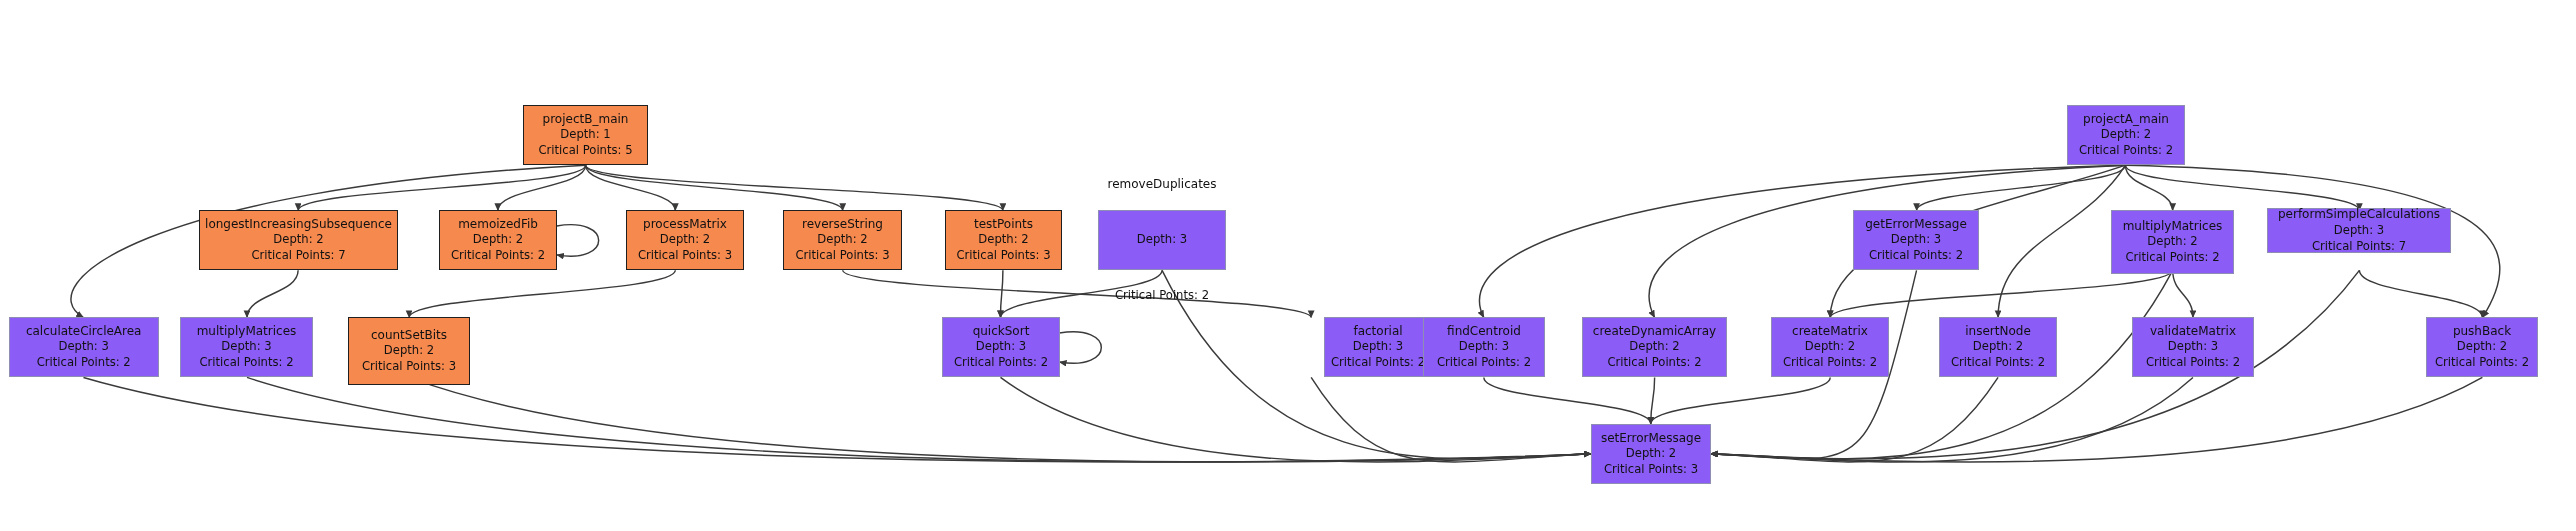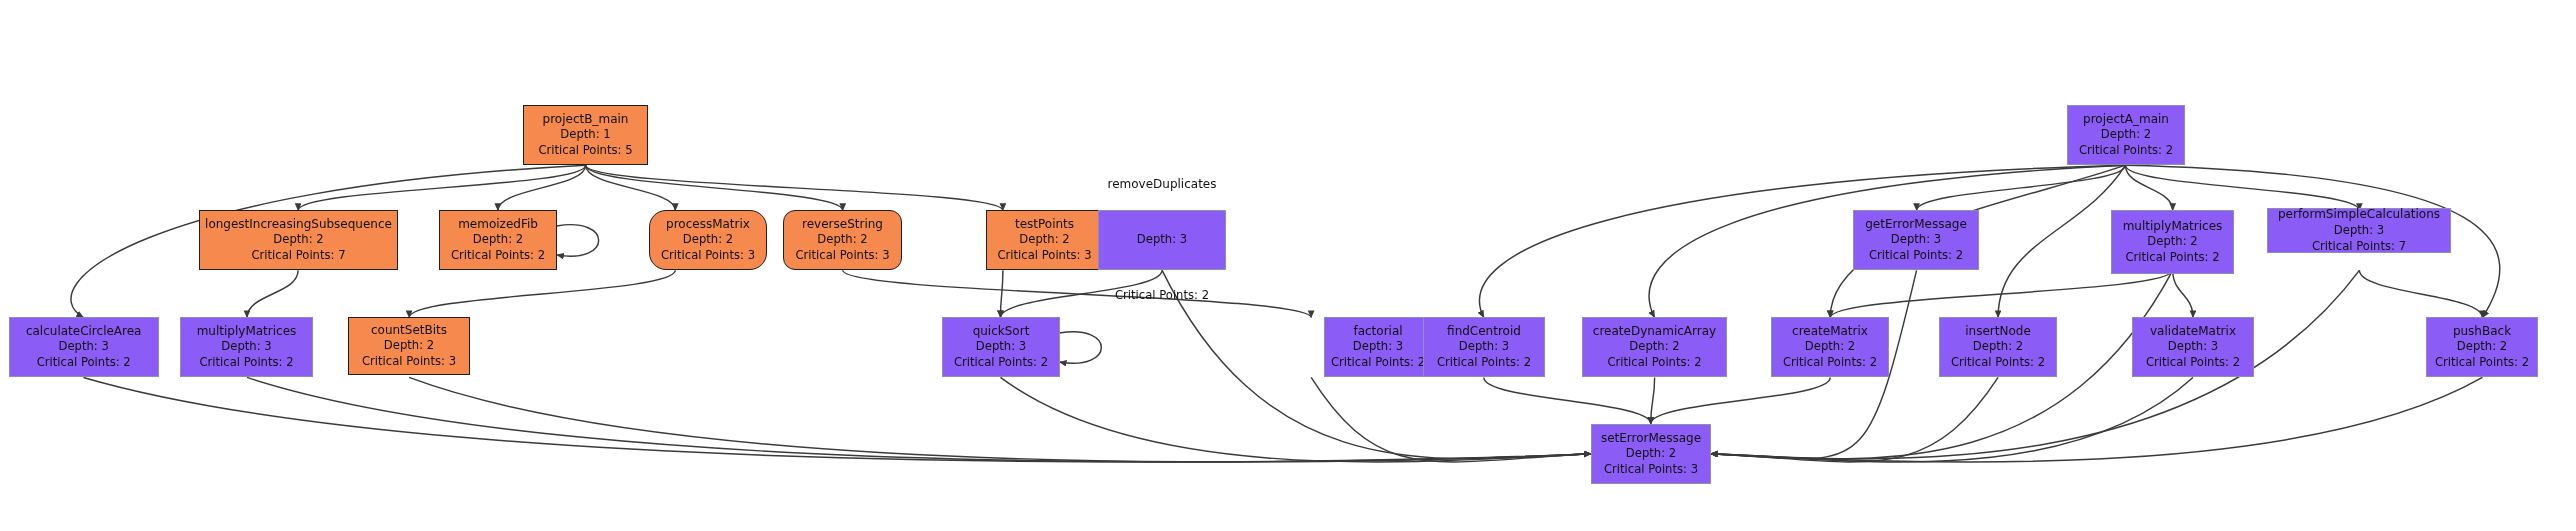--- a/index.html
+++ b/index.html
@@ -84,31 +84,31 @@
       <div class="node highlight" style="left: 199px; top: 210px; width: 199px; height: 60px;">
         <div class="node-label">longestIncreasingSubsequence</div>
         <div class="node-sub">Depth: 2</div>
         <div class="node-sub">Critical Points: 7</div>
       </div>
       <div class="node highlight" style="left: 439px; top: 210px; width: 118px; height: 60px;">
         <div class="node-label">memoizedFib</div>
         <div class="node-sub">Depth: 2</div>
         <div class="node-sub">Critical Points: 2</div>
       </div>
-      <div class="node highlight" style="left: 649px; top: 210px; width: 118px; height: 60px; border-radius: 17px;">
+      <div class="node highlight" style="left: 626px; top: 210px; width: 118px; height: 60px;">
         <div class="node-label">processMatrix</div>
         <div class="node-sub">Depth: 2</div>
         <div class="node-sub">Critical Points: 3</div>
       </div>
-      <div class="node highlight" style="left: 783px; top: 210px; width: 119px; height: 60px; border-radius: 12px;">
+      <div class="node highlight" style="left: 783px; top: 210px; width: 119px; height: 60px;">
         <div class="node-label">reverseString</div>
         <div class="node-sub">Depth: 2</div>
         <div class="node-sub">Critical Points: 3</div>
       </div>
-      <div class="node highlight" style="left: 986px; top: 210px; width: 117px; height: 60px;">
+      <div class="node highlight" style="left: 945px; top: 210px; width: 117px; height: 60px;">
         <div class="node-label">testPoints</div>
         <div class="node-sub">Depth: 2</div>
         <div class="node-sub">Critical Points: 3</div>
       </div>
       <div class="node" style="left: 1098px; top: 210px; width: 128px; height: 60px; gap: 40px;">
         <div class="node-label">removeDuplicates</div>
         <div class="node-sub">Depth: 3</div>
         <div class="node-sub">Critical Points: 2</div>
       </div>
       <div class="node" style="left: 1853px; top: 210px; width: 126px; height: 60px;">
@@ -129,21 +129,21 @@
       <div class="node" style="left: 8.7px; top: 317px; width: 150px; height: 60px;">
         <div class="node-label">calculateCircleArea</div>
         <div class="node-sub">Depth: 3</div>
         <div class="node-sub">Critical Points: 2</div>
       </div>
       <div class="node" style="left: 180px; top: 317px; width: 133px; height: 60px;">
         <div class="node-label">multiplyMatrices</div>
         <div class="node-sub">Depth: 3</div>
         <div class="node-sub">Critical Points: 2</div>
       </div>
-      <div class="node highlight" style="left: 348px; top: 317px; width: 122px; height: 58px;">
+      <div class="node highlight" style="left: 348px; top: 317px; width: 122px; height: 68px;">
         <div class="node-label">countSetBits</div>
         <div class="node-sub">Depth: 2</div>
         <div class="node-sub">Critical Points: 3</div>
       </div>
       <div class="node" style="left: 942px; top: 317px; width: 118px; height: 60px;">
         <div class="node-label">quickSort</div>
         <div class="node-sub">Depth: 3</div>
         <div class="node-sub">Critical Points: 2</div>
       </div>
       <div class="node" style="left: 1324px; top: 317px; width: 108px; height: 60px;">

